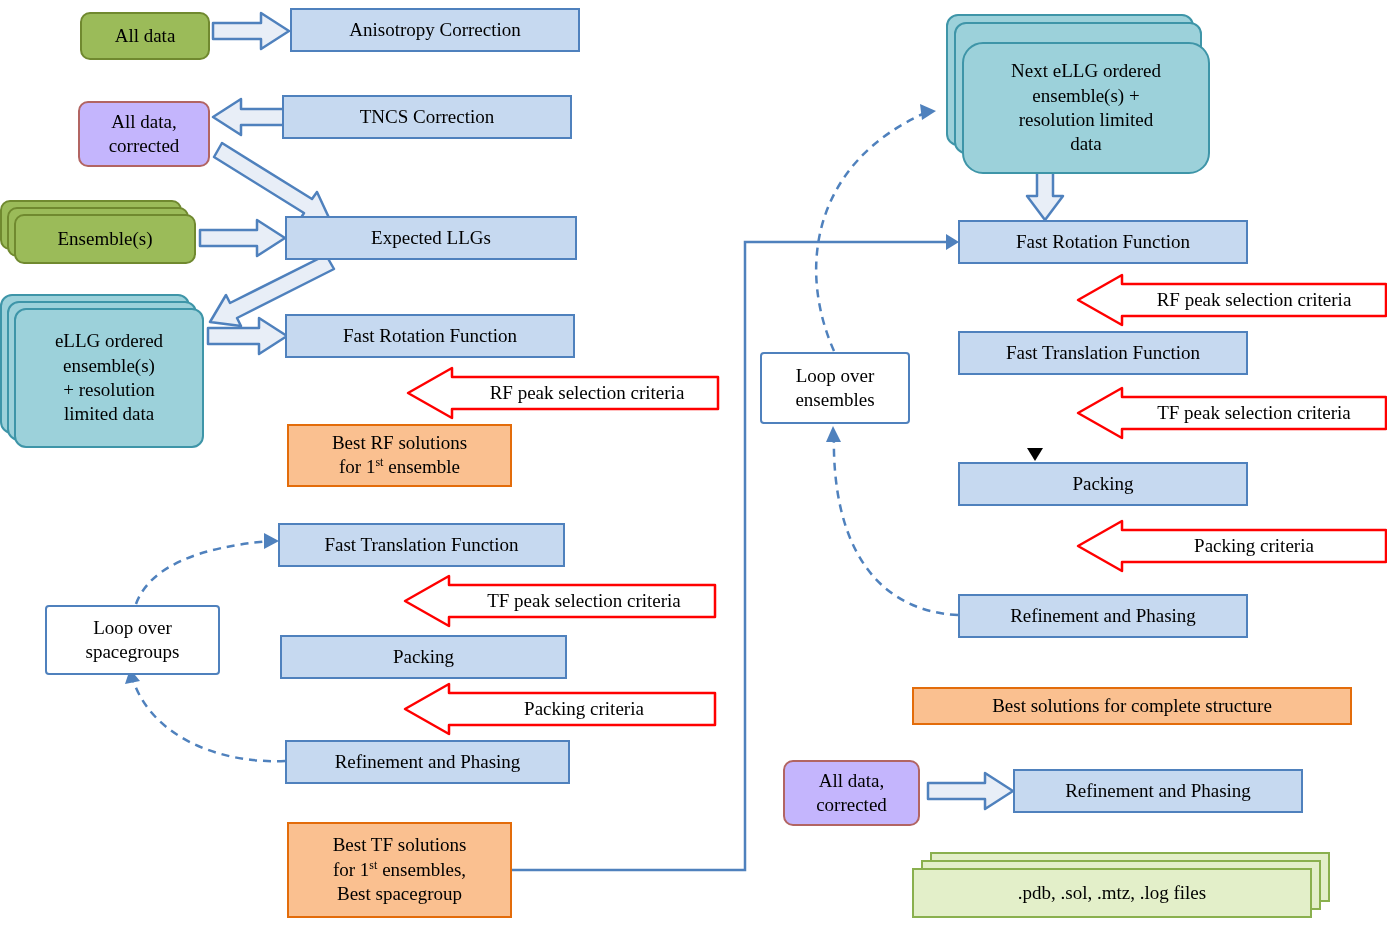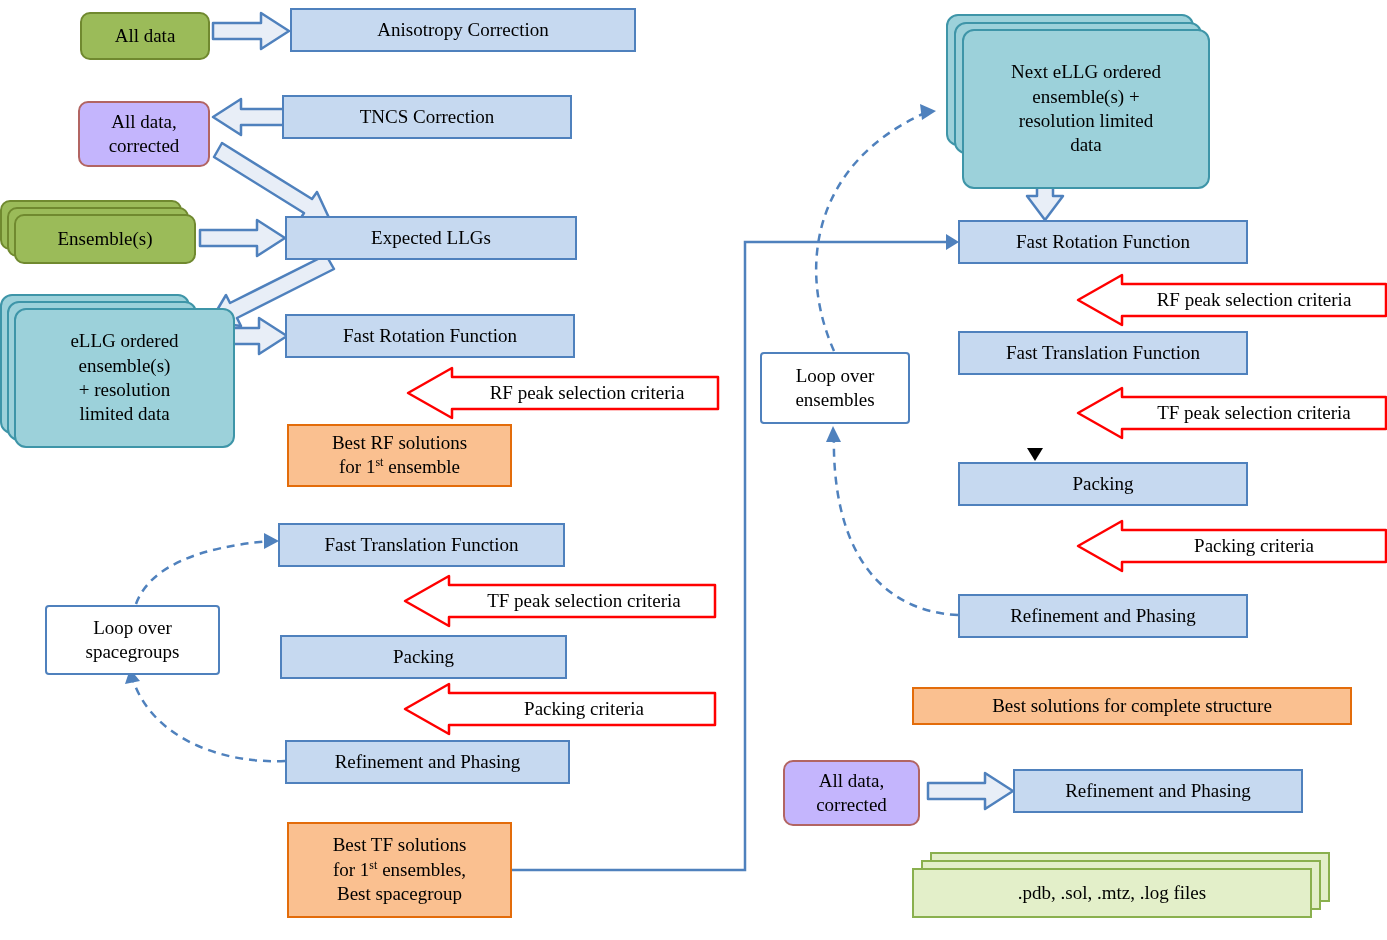--- a/index.html
+++ b/index.html
@@ -77,32 +77,32 @@
   <div class="box teal" style="left:7px;top:301px;width:190px;height:140px;"></div>
 
   <div class="box teal" style="left:946px;top:14px;width:248px;height:132px;"></div>
   <div class="box teal" style="left:954px;top:22px;width:248px;height:132px;"></div>
 
   <div class="box outgreen" style="left:930px;top:852px;width:400px;height:50px;"></div>
   <div class="box outgreen" style="left:921px;top:860px;width:400px;height:50px;"></div>
 
   <div class="box green" style="left:80px;top:12px;width:130px;height:48px;">All data</div>
 
-  <div class="box blue" style="left:290px;top:8px;width:346px;height:44px;">Anisotropy Correction</div>
+  <div class="box blue" style="left:290px;top:8px;width:290px;height:44px;">Anisotropy Correction</div>
 
   <div class="box blue" style="left:282px;top:95px;width:290px;height:44px;">TNCS Correction</div>
 
   <div class="box pink" style="left:78px;top:101px;width:132px;height:66px;">All data,
 corrected</div>
 
   <div class="box green" style="left:14px;top:214px;width:182px;height:50px;">Ensemble(s)</div>
 
   <div class="box blue" style="left:285px;top:216px;width:292px;height:44px;">Expected LLGs</div>
 
-  <div class="box teal" style="left:14px;top:308px;width:221px;height:140px;">eLLG ordered
+  <div class="box teal" style="left:14px;top:308px;width:190px;height:140px;">eLLG ordered
 ensemble(s)
 + resolution
 limited data</div>
 
   <div class="box blue" style="left:285px;top:314px;width:290px;height:44px;">Fast Rotation Function</div>
 
   <div class="box orange" style="left:287px;top:424px;width:225px;height:63px;">
     <div><span>Best RF solutions</span><br><span>for 1</span><sup>st</sup><span> ensemble</span></div>
   </div>
 
@@ -112,21 +112,21 @@
 
   <div class="box blue" style="left:285px;top:740px;width:285px;height:44px;">Refinement and Phasing</div>
 
   <div class="box loop" style="left:45px;top:605px;width:175px;height:70px;">Loop over
 spacegroups</div>
 
   <div class="box orange" style="left:287px;top:822px;width:225px;height:96px;">
     <div><span>Best TF solutions</span><br><span>for 1</span><sup>st</sup><span> ensembles,</span><br><span>Best spacegroup</span></div>
   </div>
 
-  <div class="box teal" style="left:962px;top:29px;width:248px;height:160px;">Next eLLG ordered
+  <div class="box teal" style="left:962px;top:42px;width:248px;height:132px;border-radius:21px;">Next eLLG ordered
 ensemble(s) +
 resolution limited
 data</div>
 
   <div class="box blue" style="left:958px;top:220px;width:290px;height:44px;">Fast Rotation Function</div>
 
   <div class="box blue" style="left:958px;top:331px;width:290px;height:44px;">Fast Translation Function</div>
 
   <div class="box blue" style="left:958px;top:462px;width:290px;height:44px;">Packing</div>
 

